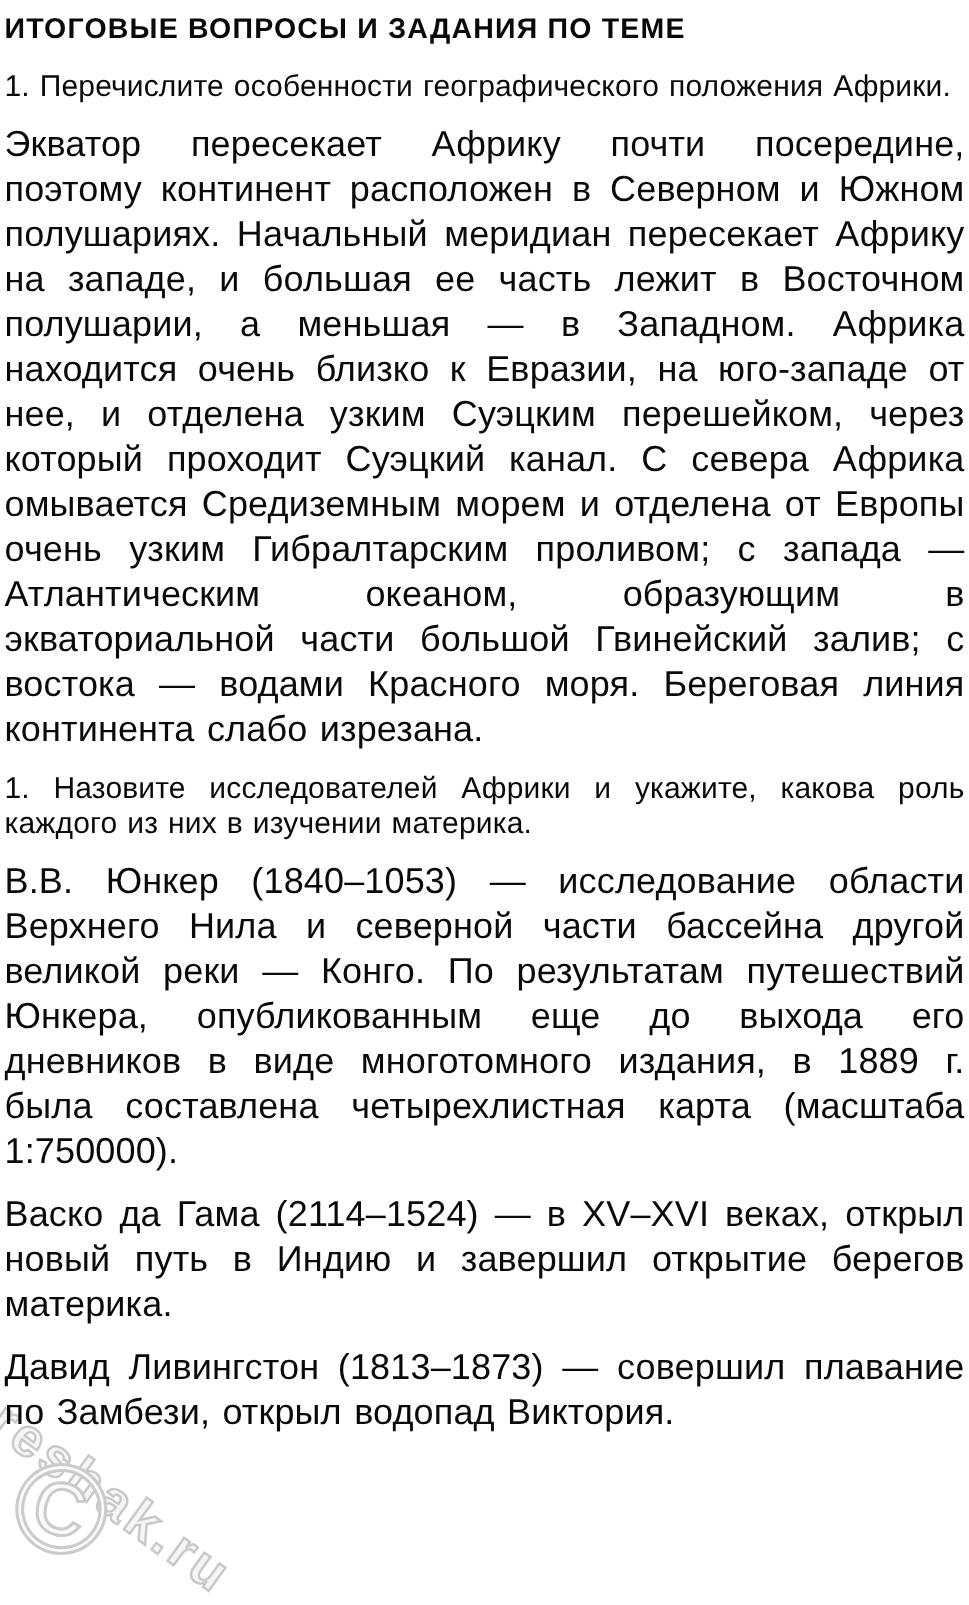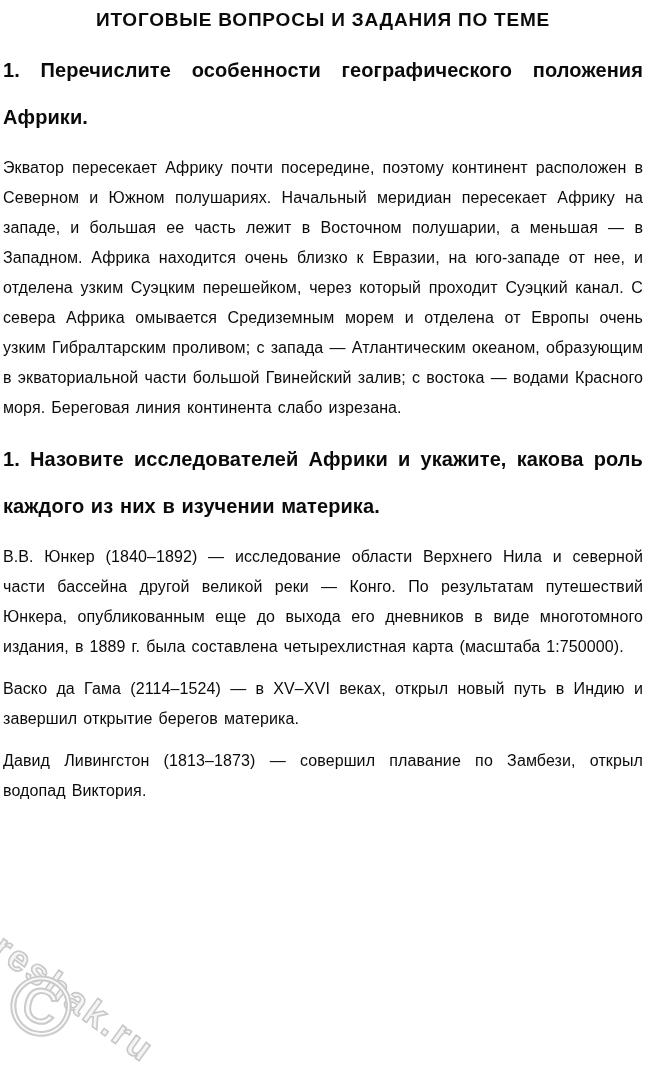--- a/index.html
+++ b/index.html
@@ -46,36 +46,36 @@
     -webkit-text-stroke: 2px #cbcbcb;
   }
   .content {
     position: relative;
     z-index: 1;
     padding: 2px 3px 0 3px;
   }
   .doc-title {
     font-size: 19px;
     font-weight: bold;
-    text-align: center;
+    text-align: left;
     letter-spacing: 0.8px;
     line-height: 28px;
     margin: 4px 0 0 0;
   }
   .question-heading {
     font-size: 20px;
-    font-weight: bold;
+    font-weight: normal;
     text-align: justify;
-    line-height: 47px;
+    line-height: 23px;
     letter-spacing: 0.1px;
     word-spacing: 1px;
     margin: 13px 0 0 0;
   }
   .answer-paragraph {
-    font-size: 16px;
+    font-size: 24px;
     text-align: justify;
     line-height: 30px;
     letter-spacing: 0.1px;
     word-spacing: 1.5px;
     margin: 12px 0 0 0;
     hyphens: none;
   }
 </style>
 </head>
 <body>
@@ -88,21 +88,21 @@
 <div class="content">
 
   <h1 class="doc-title">ИТОГОВЫЕ ВОПРОСЫ И ЗАДАНИЯ ПО ТЕМЕ</h1>
 
   <h2 class="question-heading">1. Перечислите особенности географического положения Африки.</h2>
 
   <p class="answer-paragraph">Экватор пересекает Африку почти посередине, поэтому континент расположен в Северном и Южном полушариях. Начальный меридиан пересекает Африку на западе, и большая ее часть лежит в Восточном полушарии, а меньшая — в Западном. Африка находится очень близко к Евразии, на юго-западе от нее, и отделена узким Суэцким перешейком, через который проходит Суэцкий канал. С севера Африка омывается Средиземным морем и отделена от Европы очень узким Гибралтарским проливом; с запада — Атлантическим океаном, образующим в экваториальной части большой Гвинейский залив; с востока — водами Красного моря. Береговая линия континента слабо изрезана.</p>
 
   <h2 class="question-heading">1. Назовите исследователей Африки и укажите, какова роль каждого из них в изучении материка.</h2>
 
-  <p class="answer-paragraph">В.В. Юнкер (1840–1892) — исследование области Верхнего Нила и северной части бассейна другой великой реки — Конго. По результатам путешествий Юнкера, опубликованным еще до выхода его дневников в виде многотомного издания, в 1889 г. была составлена четырехлистная карта (масштаба 1:750000).</p>
+  <p class="answer-paragraph">В.В. Юнкер (1840–1053) — исследование области Верхнего Нила и северной части бассейна другой великой реки — Конго. По результатам путешествий Юнкера, опубликованным еще до выхода его дневников в виде многотомного издания, в 1889 г. была составлена четырехлистная карта (масштаба 1:750000).</p>
 
   <p class="answer-paragraph">Васко да Гама (2114–1524) — в XV–XVI веках, открыл новый путь в Индию и завершил открытие берегов материка.</p>
 
 
 
   <p class="answer-paragraph">Давид Ливингстон (1813–1873) — совершил плавание по Замбези, открыл водопад Виктория.</p>
 
 </div>
 
 </body></html>

